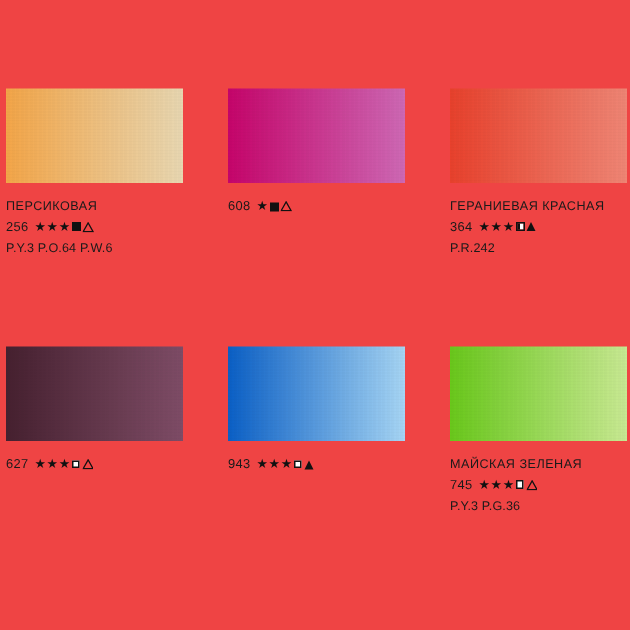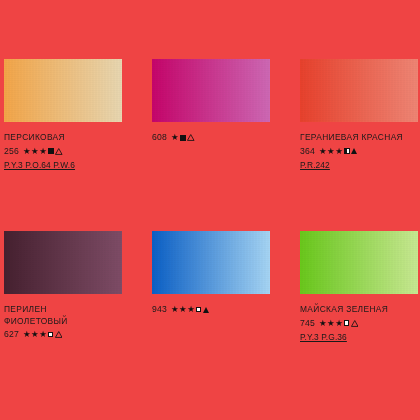--- a/index.html
+++ b/index.html
@@ -133,21 +133,20 @@
     margin: 0 0.5px;
   }
   .tri-open svg { display: block; }
   .pigments {
     margin-top: 3px;
     font-size: 8.4px;
     color: #1a1a1a;
     letter-spacing: 0.1px;
     line-height: 11.5px;
     white-space: pre-line;
-    text-decoration: underline;
   }
 </style>
 </head>
 <body>
 
 <div class="sheet">
   <div class="grid" id="grid">
       <div class="cell">
         <div class="swatch" style="background: linear-gradient(to right, rgb(243, 165, 72) 0%, rgb(232, 215, 177) 100%);">
           <div class="grain"></div>
@@ -207,22 +206,20 @@
             </span>
           </div>
           <div class="pigments">P.R.242</div>
         </div>
       </div>
       <div class="cell">
         <div class="swatch" style="background: linear-gradient(to right, rgb(70, 32, 47) 0%, rgb(126, 76, 102) 100%);">
           <div class="grain"></div>
         </div>
         <div class="info">
-          <div class="pname">ПЕРИЛЕН
-ФИОЛЕТОВЫЙ</div>
           <div class="coderow">
             <span class="pcode">627</span>
             <span class="marks">
               <span class="mk star">★</span>
               <span class="mk star">★</span>
               <span class="mk star">★</span>
               <span class="sq-open"></span>
               <span class="tri-open">
                 <svg width="7.5" height="7" viewBox="0 0 10 9">
                   <polygon points="5,0.6 9.4,8.4 0.6,8.4" fill="none" stroke="#111" stroke-width="1.1"></polygon>

